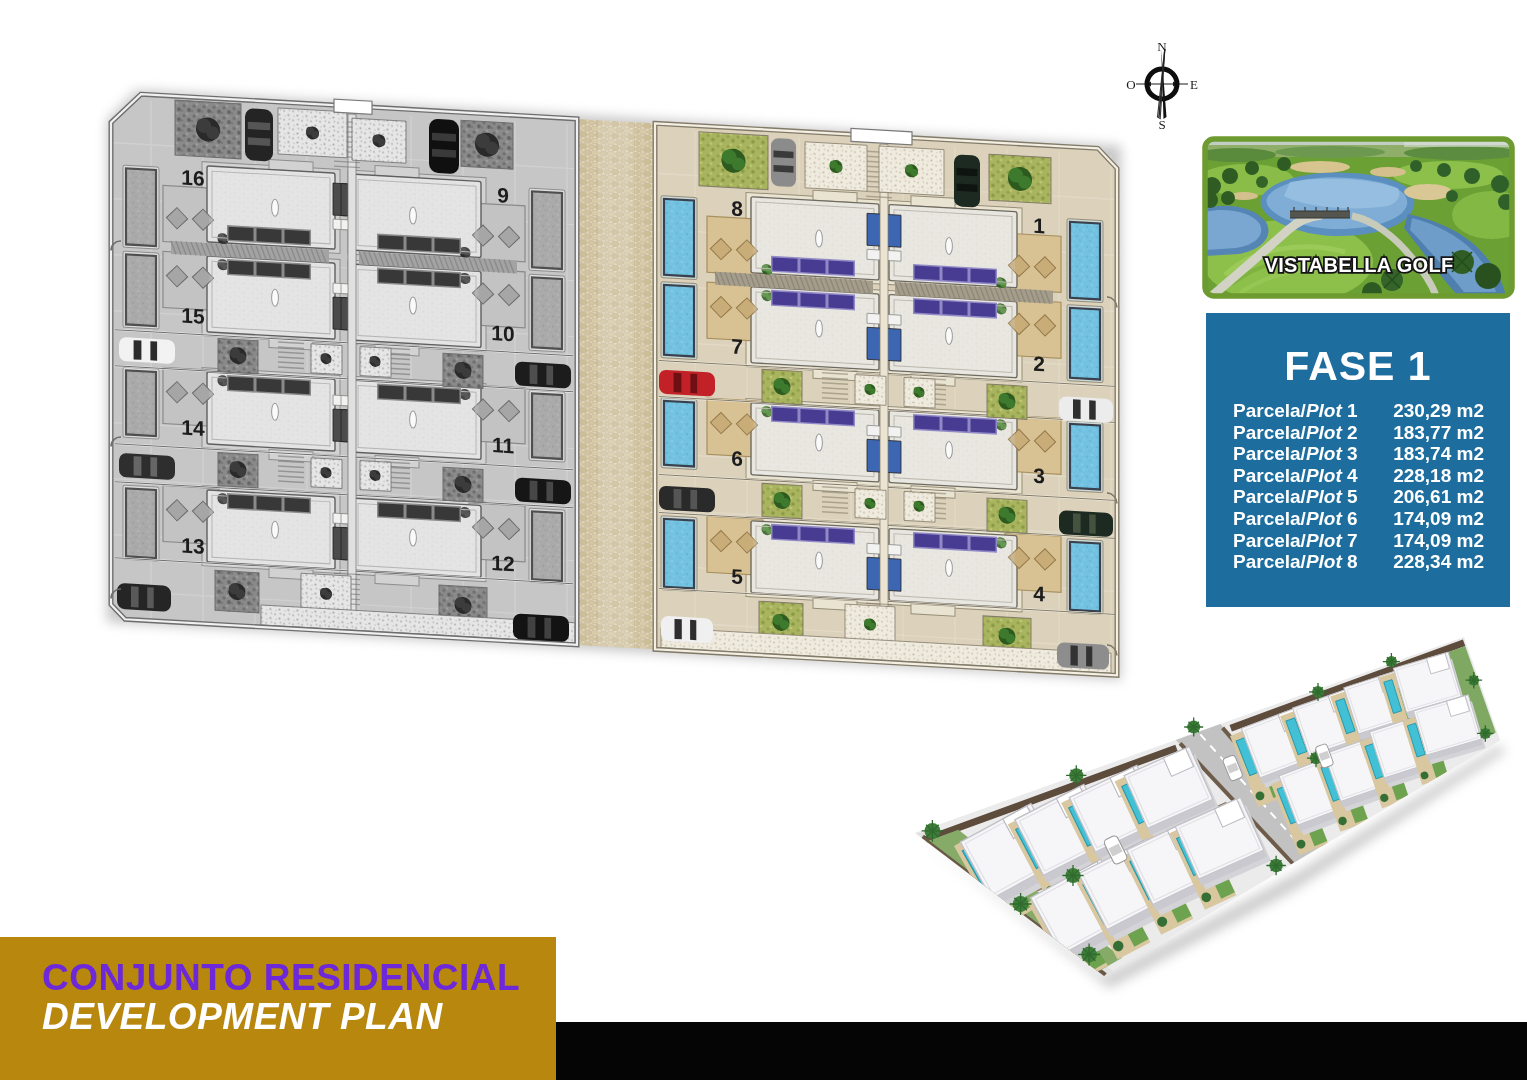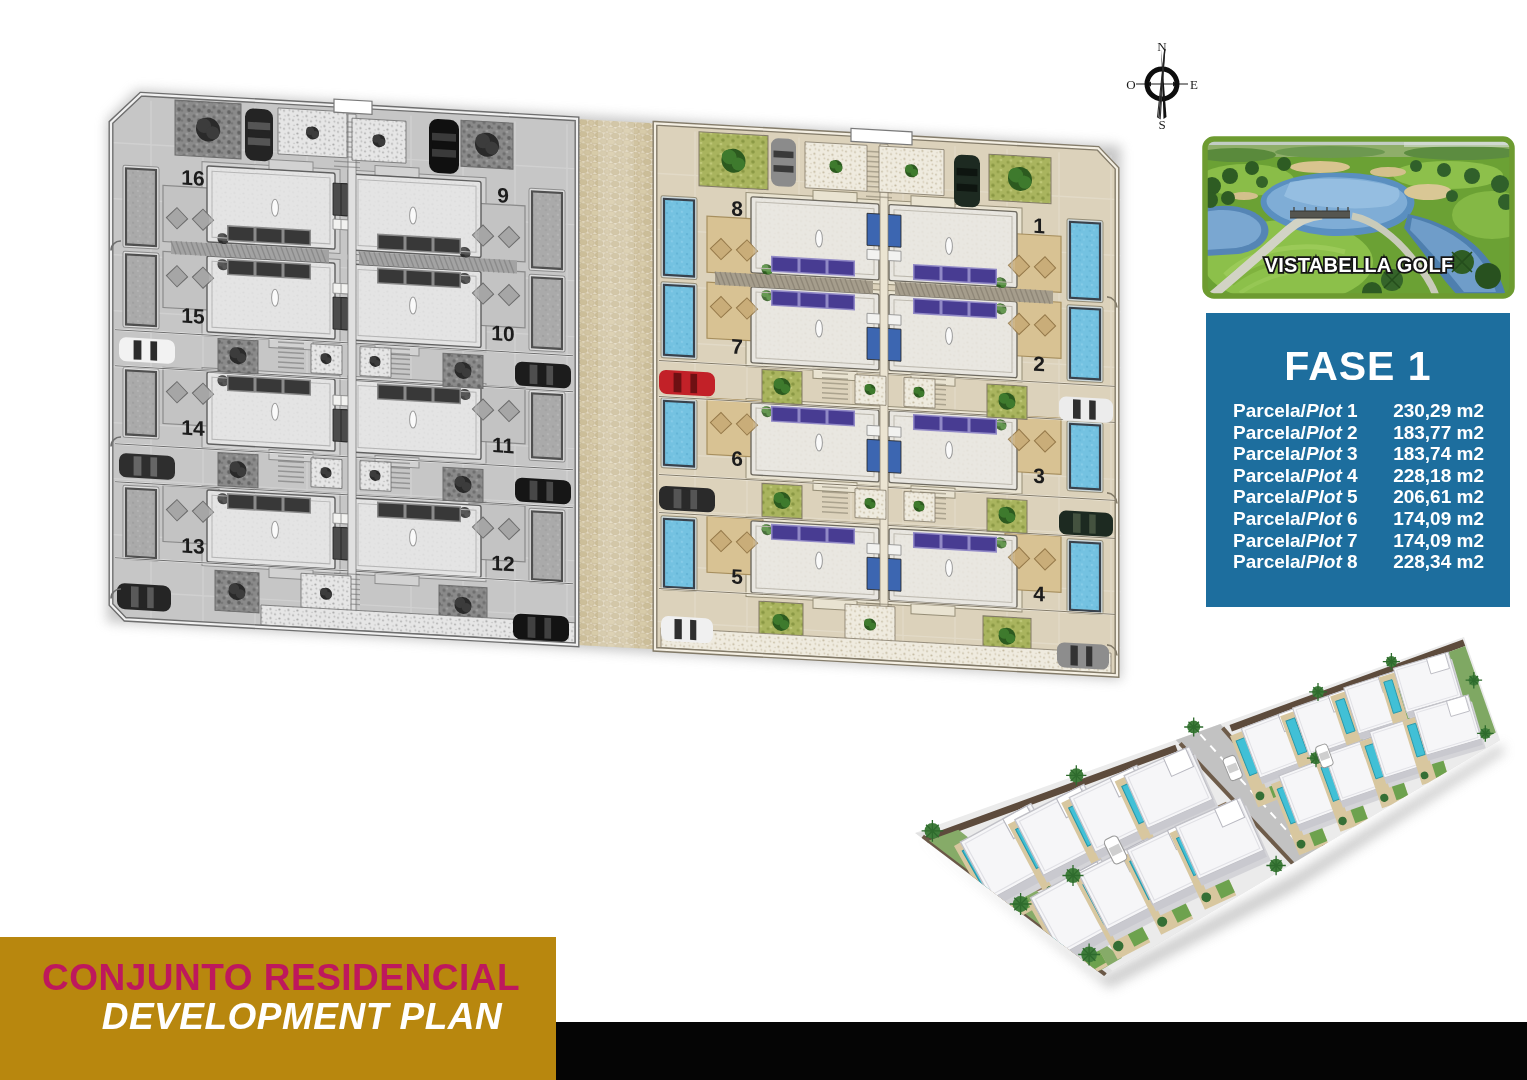--- a/index.html
+++ b/index.html
@@ -1448,14 +1448,14 @@
         <rect x="-12" y="-6.5" width="24" height="13" rx="3.5" fill="#ffffff" stroke="#9a9a9a" stroke-width="1"></rect>
         <rect x="-4" y="-5" width="8" height="10" fill="#cfcfcf"></rect>
       </g>
 </g>
 </svg>
 
 <div class="abs" style="left:556px;top:1022px;width:971px;height:58px;background:#050505;"></div>
 
 <div class="abs" style="left:0;top:937px;width:556px;height:143px;background:#b8870e;"></div>
 
-<div class="abs" style="left:42px;top:959px;width:520px;color:#be185d;font-size:37px;font-weight:bold;letter-spacing:0.5px;line-height:38px;white-space:nowrap;">CONJUNTO RESIDENCIAL</div>
-
-<div class="abs" style="left:42px;top:998px;width:520px;color:#ffffff;font-size:37px;font-weight:bold;font-style:italic;letter-spacing:0.5px;line-height:38px;white-space:nowrap;text-align:center;">DEVELOPMENT PLAN</div>
+<div class="abs" style="left:42px;top:959px;width:520px;color:#6d28d9;font-size:37px;font-weight:bold;letter-spacing:0.5px;line-height:38px;white-space:nowrap;">CONJUNTO RESIDENCIAL</div>
+
+<div class="abs" style="left:42px;top:998px;width:520px;color:#ffffff;font-size:37px;font-weight:bold;font-style:italic;letter-spacing:0.5px;line-height:38px;white-space:nowrap;">DEVELOPMENT PLAN</div>
 </body></html>

